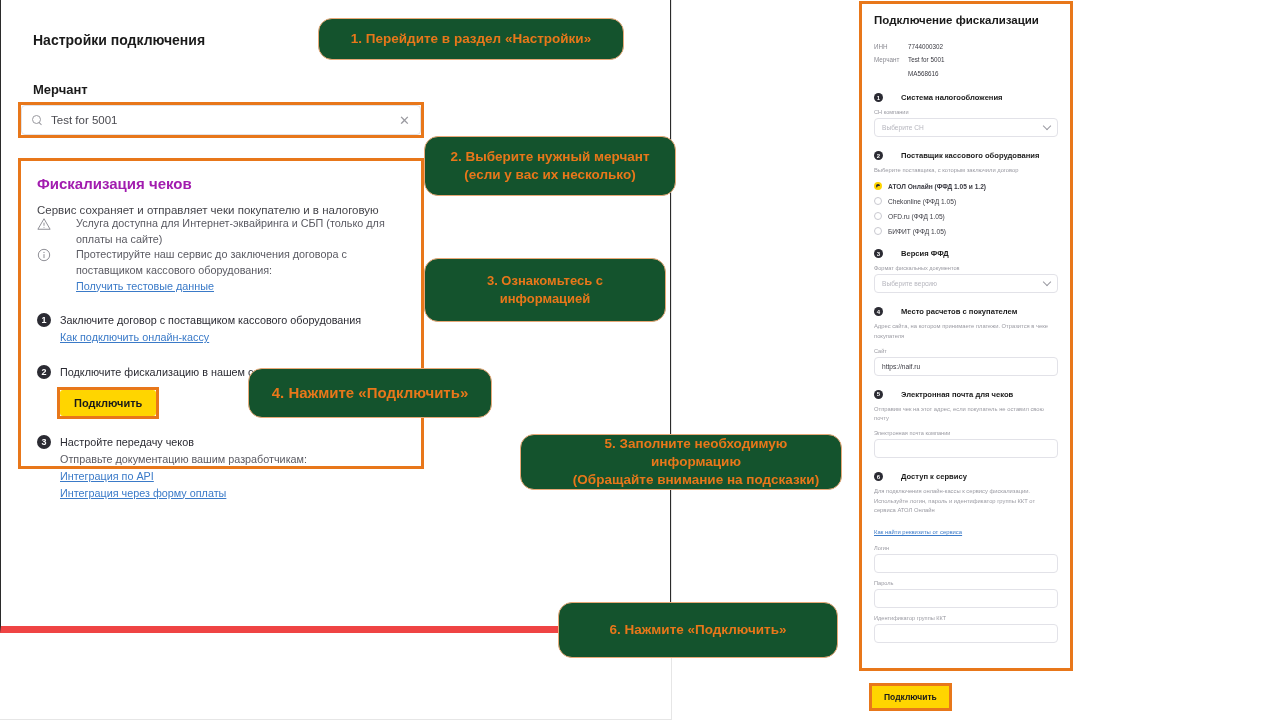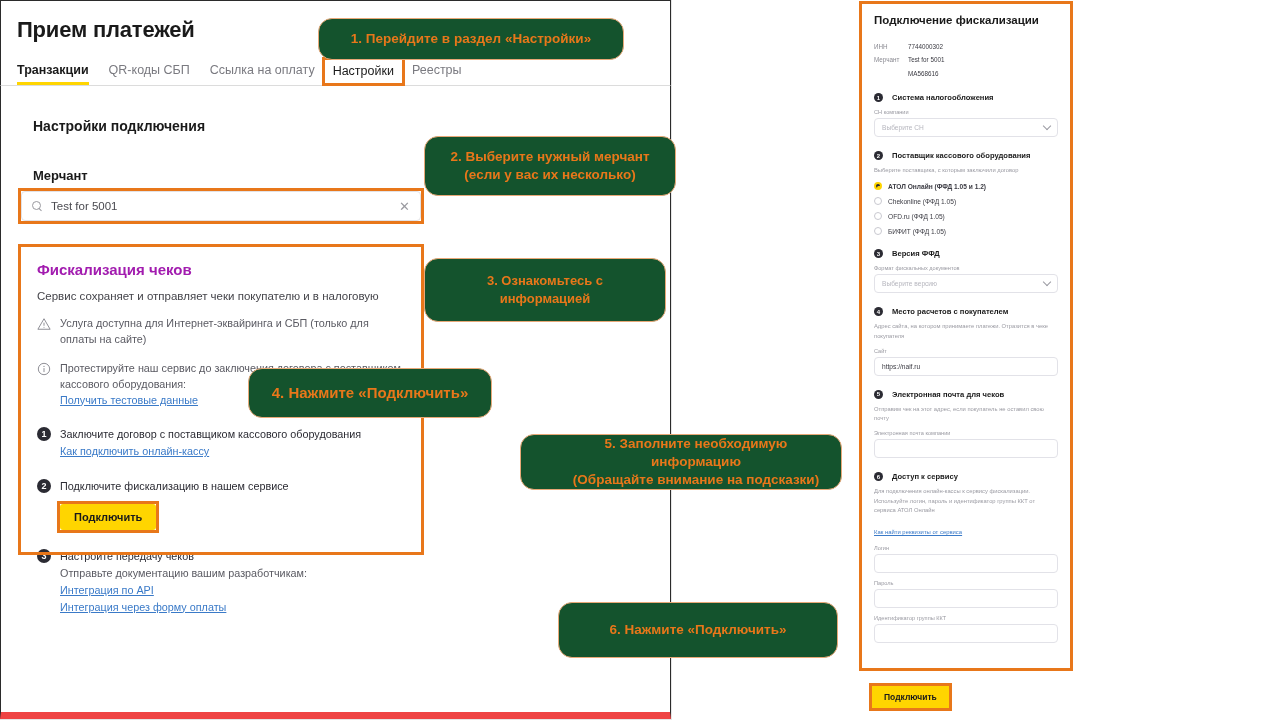--- a/index.html
+++ b/index.html
@@ -67,21 +67,21 @@
   .x-btn { font-size:13px; color:#9a9aa0; cursor:pointer; line-height:1; }
 
   .fiscal-card {
     position: relative; margin-left: 20px; margin-top: 26px; width: 400px;
     outline: 3px solid #E8771A; background:#fff; padding: 14px 16px 20px 16px;
     height: 305px;
   }
   .fc-title { font-size: 15px; font-weight: bold; color:#a21caf; }
   .fc-sub { font-size: 11.5px; color:#44444a; margin-top: 12px; }
 
-  .note-row { display:flex; gap:9px; margin-top: 14px; }
+  .note-row { display:flex; gap:25px; margin-top: 0; }
   .note-ico { flex:none; width:14px; height:14px; margin-top:1px; }
   .note-text { font-size: 10.8px; color:#5a5a62; line-height:1.45; }
   .link { color:#3A7AC8; text-decoration: underline; font-size: 10.8px; cursor:pointer; display:inline-block;}
 
   .step-row { display:flex; gap:9px; margin-top: 18px; }
   .step-num {
     flex:none; width:14px; height:14px; border-radius:50%; background:#2b2b33;
     color:#fff; font-size:9px; font-weight:bold; display:flex; align-items:center; justify-content:center;
     margin-top:1px;
   }
@@ -98,21 +98,21 @@
   .right-panel {
     position:absolute; left:862px; top:4px; width:208px; height:664px;
     outline: 3px solid #E8771A; background:#fff;
     padding: 10px 12px; overflow:hidden;
   }
   .rp-title { font-size: 11.5px; font-weight:bold; color:#1a1a1a; margin-bottom: 16px; }
   .rp-meta { display:flex; font-size:6.3px; color:#8a8a92; line-height: 1.65; margin-bottom:3px;}
   .rp-meta .k { width:34px; flex:none; }
   .rp-meta .v { color:#3a3a42; }
 
-  .rp-step { display:flex; align-items:center; gap:9px; margin-top: 14px; margin-bottom:6px; }
+  .rp-step { display:flex; align-items:center; gap:18px; margin-top: 14px; margin-bottom:6px; }
   .rp-step .n {
     width:9px;height:9px;border-radius:50%;background:#2b2b33;color:#fff;
     font-size:6px;font-weight:bold;display:flex;align-items:center;justify-content:center; flex:none;
   }
   .rp-step .t { font-size:7.6px; font-weight:bold; color:#1a1a1a; }
   .rp-hint { font-size:5.8px; color:#9a9aa2; line-height:1.6; margin-bottom:5px; }
   .rp-flabel { font-size:5.6px; color:#9a9aa2; margin-top:7px; margin-bottom:3px; }
   .rp-input {
     height:19px; border:1px solid #e2e2e8; border-radius:4px; background:#fff;
     display:flex; align-items:center; padding:0 7px; font-size:6.6px; color:#3a3a42;
@@ -161,31 +161,20 @@
   #callout5 { left:520px; top:434px; width:322px; height:56px; font-size:13.5px;padding-left:44px; }
   #callout6 { left:528px; top:602px; width:280px; height:56px; font-size:13.5px;margin-left:30px; }
 </style>
 </head>
 <body>
 
 <div id="root">
 
   <div class="app-window">
 
-    <div class="app-header">
-      <div class="app-title">Прием платежей</div>
-
-      <div class="tabs">
-        <div class="tab active">Транзакции</div>
-        <div class="tab">QR-коды СБП</div>
-        <div class="tab">Ссылка на оплату</div>
-        <div class="tab highlight">Настройки</div>
-        <div class="tab">Реестры</div>
-      </div>
-    </div>
 
     <div class="app-body">
 
       <div class="section-title">Настройки подключения</div>
 
       <div class="field-label">Мерчант</div>
 
       <div class="merchant-wrap">
         <div class="merchant-input">
           <span class="mag"></span>

